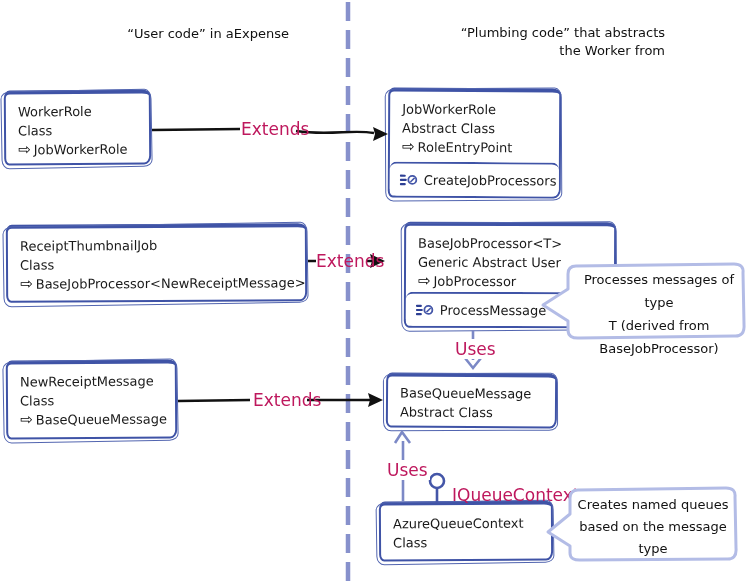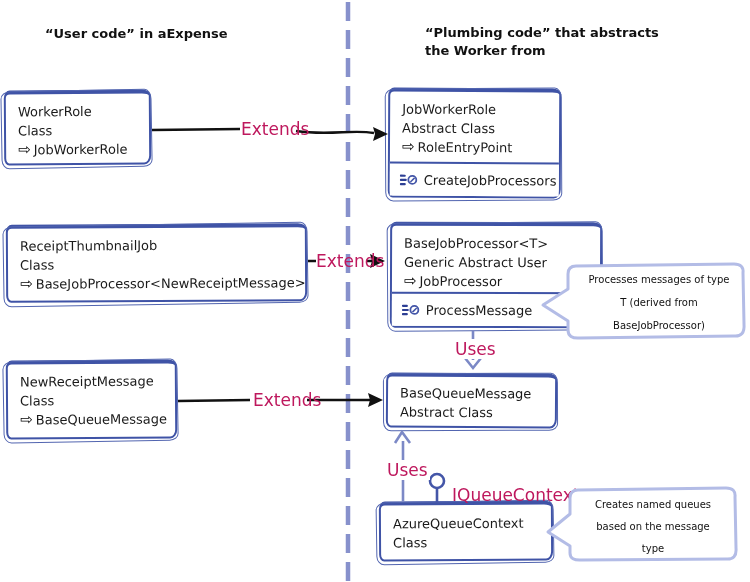--- a/index.html
+++ b/index.html
@@ -1,34 +1,34 @@
 <!DOCTYPE html>
 <html><head>
 <meta charset="utf-8">
 <style>
   html,body{margin:0;padding:0;background:#fff;}
   #canvas{position:relative;width:750px;height:582px;background:#fff;overflow:hidden;
           font-family:"DejaVu Sans","Liberation Sans",sans-serif;color:#1a1a1a;}
-  .hdr{position:absolute;text-align:left;font-size:13px;color:#111;line-height:18px;z-index:1;font-weight:bold;}
+  .hdr{position:absolute;text-align:right;font-size:13px;color:#111;line-height:18px;z-index:1;}
   .cbox{position:absolute;background:#fff;border:2.4px solid #3f53a6;border-top-width:4px;
         border-radius:6px 9px 7px 5px/8px 6px 9px 7px;box-sizing:border-box;z-index:2;
         font-size:13px;color:#1a1a1a;}
   .cbox::before{content:"";position:absolute;left:-5px;top:-4px;right:-3px;bottom:-5px;
         border:1.8px solid #5265b0;border-radius:10px 7px 9px 8px/8px 10px 7px 9px;
         transform:rotate(-0.6deg);pointer-events:none;}
   .chead{padding:8px 2px 0 12px;line-height:19px;}
   .cbase{display:flex;align-items:center;}
   .darrow{font-size:15px;margin-right:3px;line-height:1;color:#000;}
   .mrow{position:absolute;left:0;right:0;bottom:0;height:32px;border-top:2.2px solid #3f53a6;
-        display:flex;align-items:center;gap:6px;padding-left:10px;background:#fff;}
+        display:flex;align-items:center;gap:6px;padding-left:10px;background:#fff;border-radius:7px;}
   .lbl{position:absolute;font-size:17px;color:#be185d;text-align:center;z-index:4;}
   .lbl.onln{background:#fff;padding:0 2px;}
   .connectors{position:absolute;left:0;top:0;z-index:3;pointer-events:none;}
   .callout-svg{position:absolute;z-index:5;}
-  .callout-txt{position:absolute;z-index:6;font-size:10px;line-height:23px;text-align:center;color:#111;}
+  .callout-txt{position:absolute;z-index:6;font-size:13px;line-height:23px;text-align:center;color:#111;}
 </style>
 </head>
 <body>
 
 <div id="canvas">
 
   <div class="hdr" style="left:45px;top:25px;width:244px;">“User code” in aExpense</div>
   <div class="hdr" style="left:425px;top:24px;width:240px;">
     <div>“Plumbing code” that abstracts</div>
     <div>the Worker from</div>
@@ -70,21 +70,21 @@
     <div class="chead">
       <div>ReceiptThumbnailJob</div>
       <div>Class</div>
       <div class="cbase">
         <span class="darrow">⇨</span>
         <span>BaseJobProcessor&lt;NewReceiptMessage&gt;</span>
       </div>
     </div>
   </div>
 
-  <div class="cbox" style="left:390px;top:222px;width:212px;height:106px;transform:rotate(0.2deg);">
+  <div class="cbox" style="left:404px;top:222px;width:212px;height:106px;transform:rotate(0.2deg);">
     <div class="chead">
       <div>BaseJobProcessor&lt;T&gt;</div>
       <div>Generic Abstract User</div>
       <div class="cbase">
         <span class="darrow">⇨</span>
         <span>JobProcessor</span>
       </div>
     </div>
     <div class="mrow">
       <svg width="18" height="13">

